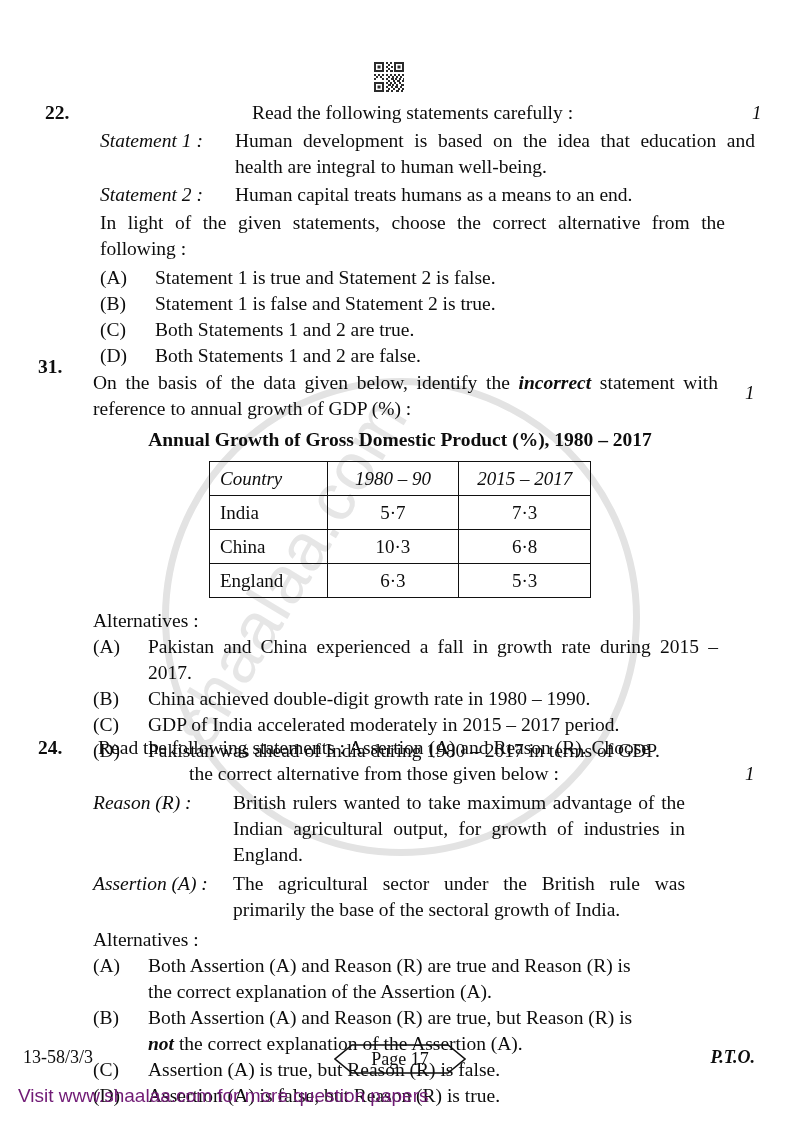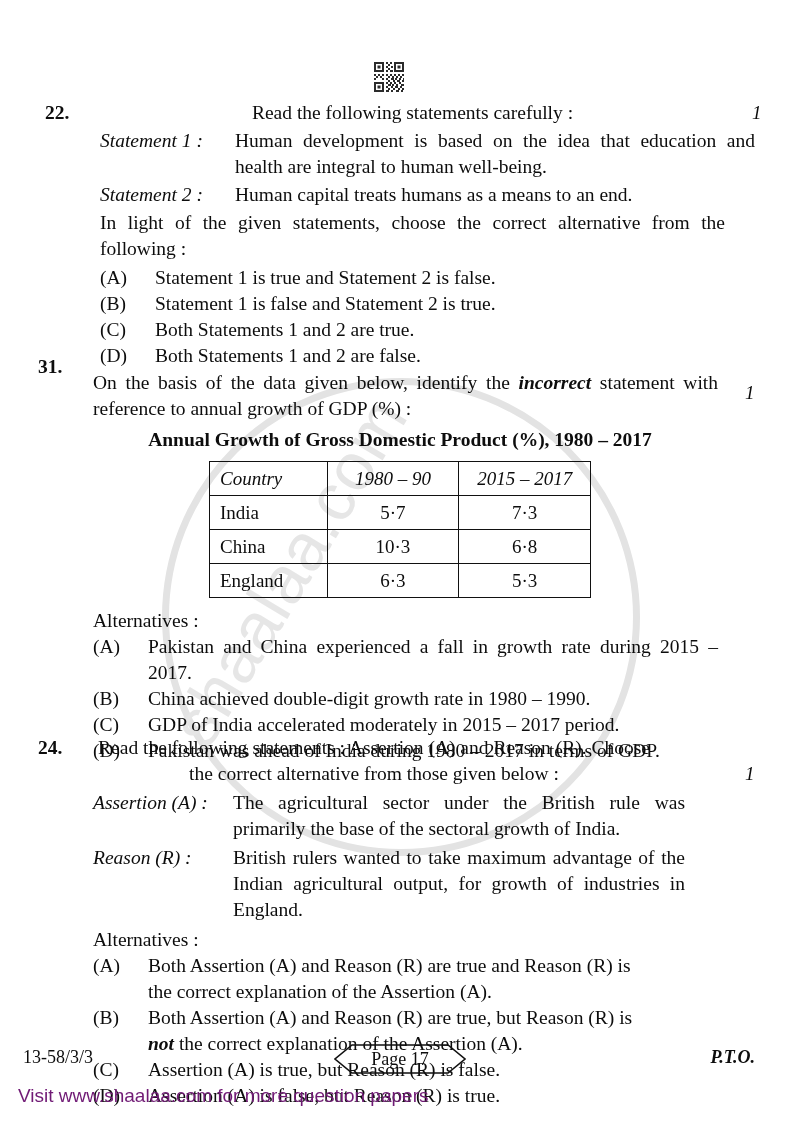--- a/index.html
+++ b/index.html
@@ -401,27 +401,27 @@
         <span>Pakistan was ahead of India during 1980 – 2017 in terms of GDP.</span>
       </div>
     </div>
 
     <div class="q-block" style="position:absolute; left:0; top:735px; width:737px;">
       <div class="qnum" style="top:0;">24.</div>
       <div class="marks" style="top:26px;">1</div>
       <div class="qbody">Read the following statements : Assertion (A) and Reason (R). Choose the correct alternative from those given below :</div>
 
       <div class="stmt wide" style="margin-top:3px;">
+        <span class="lbl">Reason (R) :</span>
+        <span>British rulers wanted to take maximum advantage of the Indian agricultural output, for growth of industries in England.</span>
+      </div>
+
+      <div class="stmt wide" style="margin-top:3px;">
         <span class="lbl">Assertion (A) :</span>
         <span>The agricultural sector under the British rule was primarily the base of the sectoral growth of India.</span>
-      </div>
-
-      <div class="stmt wide" style="margin-top:3px;">
-        <span class="lbl">Reason (R) :</span>
-        <span>British rulers wanted to take maximum advantage of the Indian agricultural output, for growth of industries in England.</span>
       </div>
 
       <div class="alt-label" style="margin-top:4px;">Alternatives :</div>
 
       <div class="opt nojust">
         <span class="olbl">(A)</span>
         <span>Both Assertion (A) and Reason (R) are true and Reason (R) is the correct explanation of the Assertion (A).</span>
       </div>
       <div class="opt nojust">
         <span class="olbl">(B)</span>

